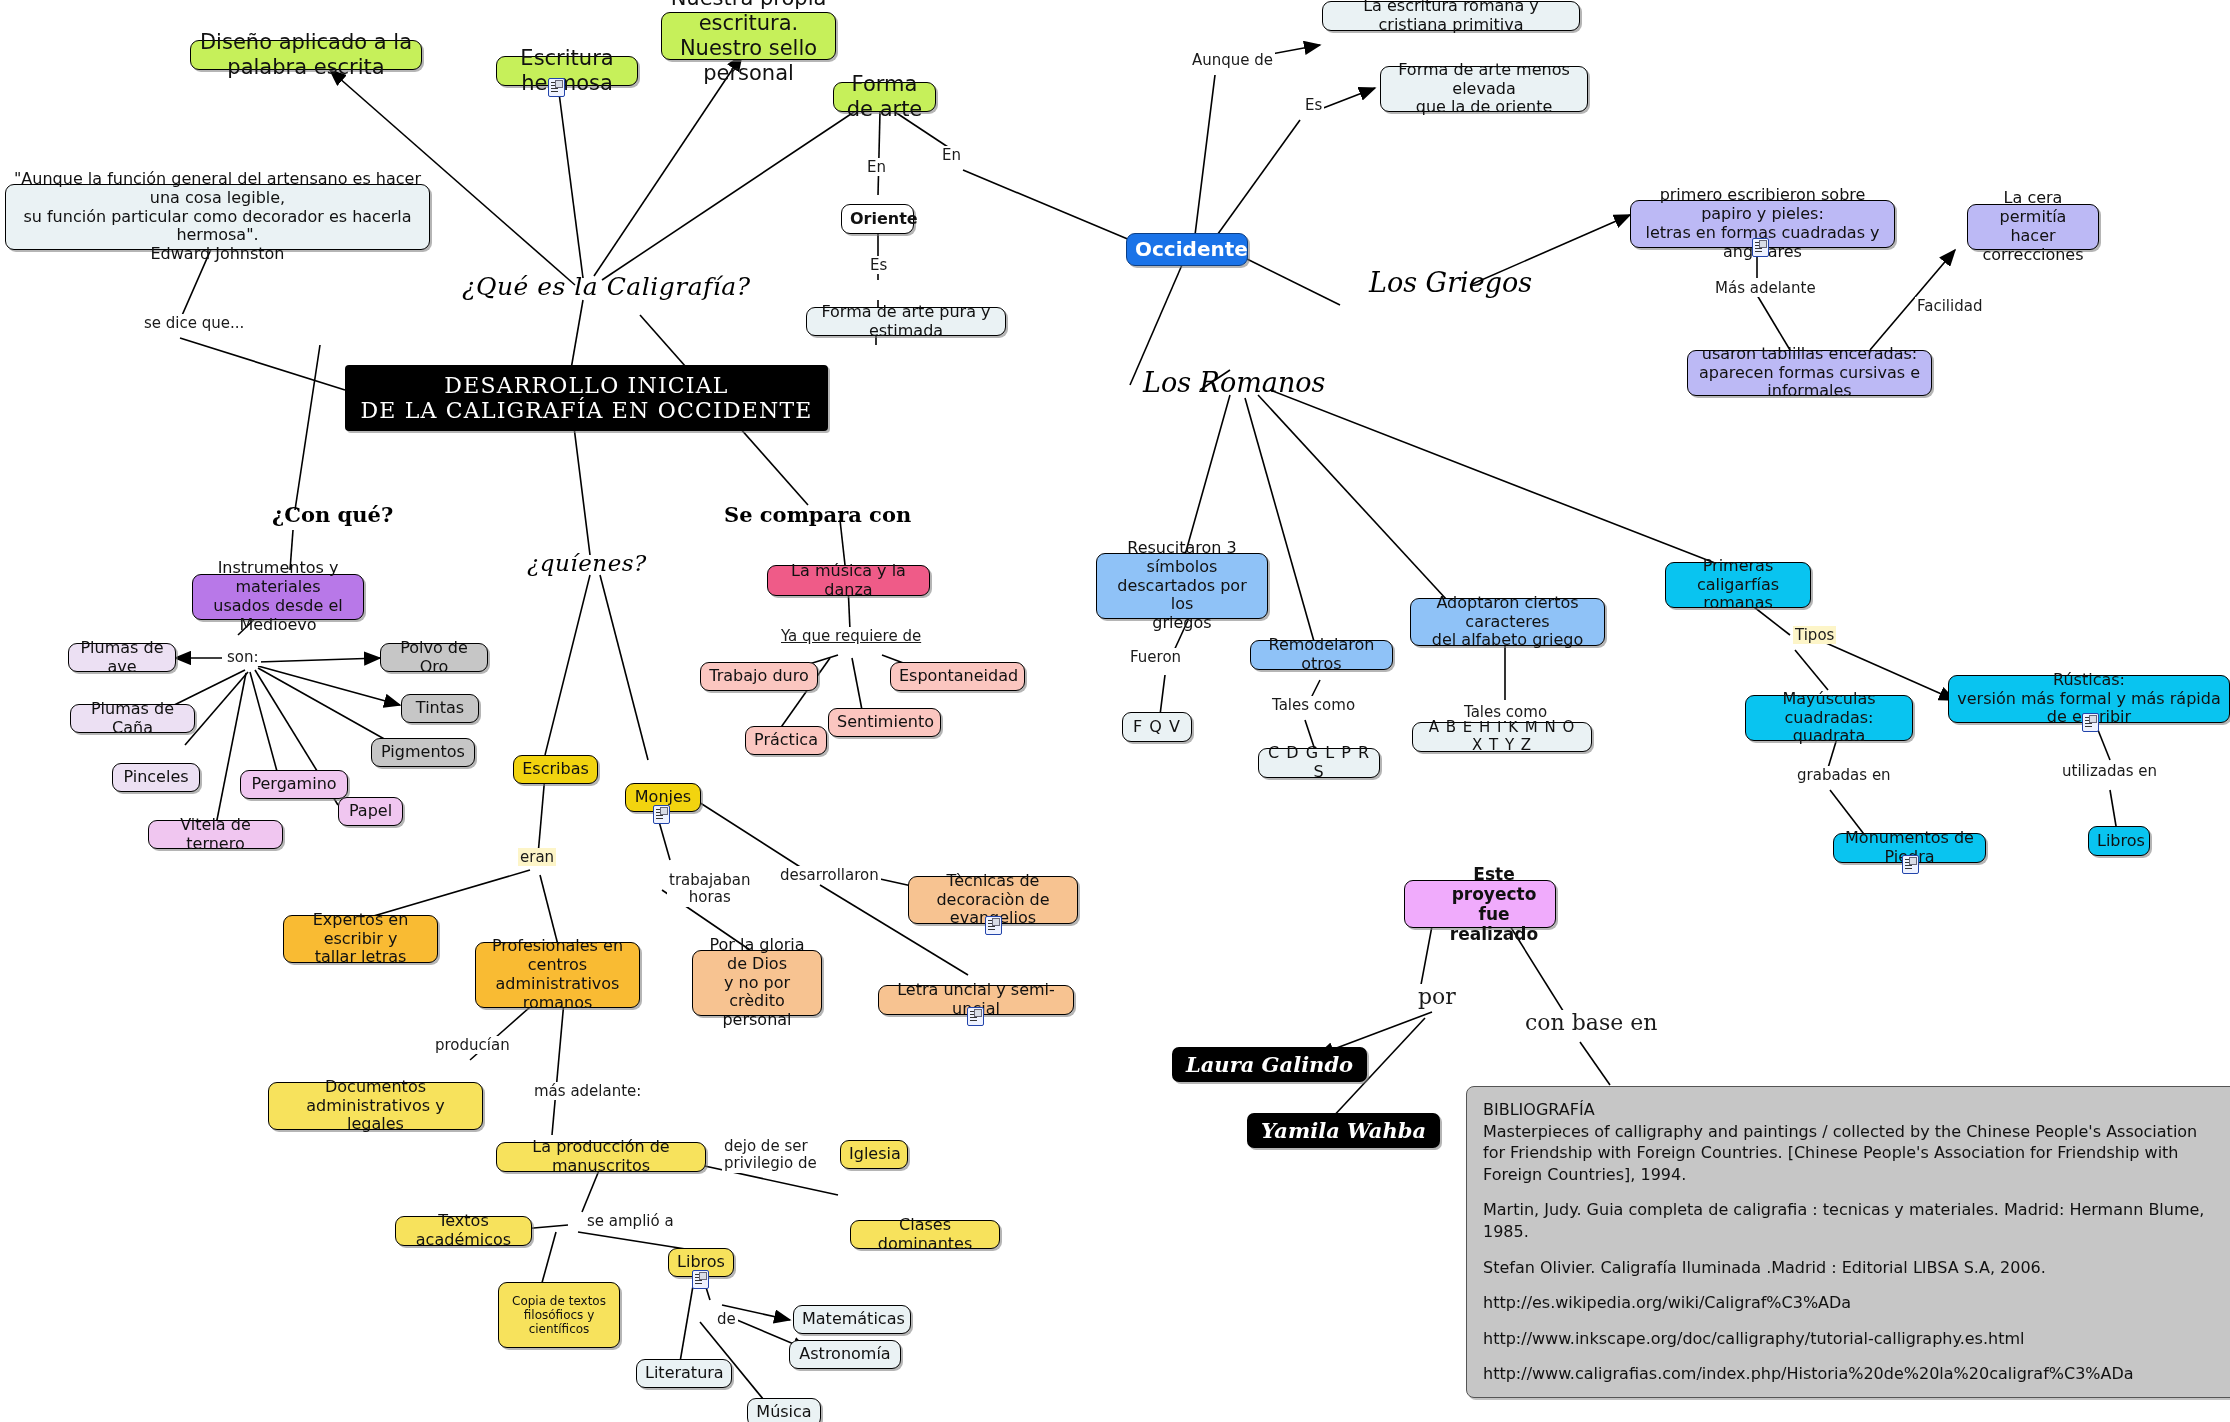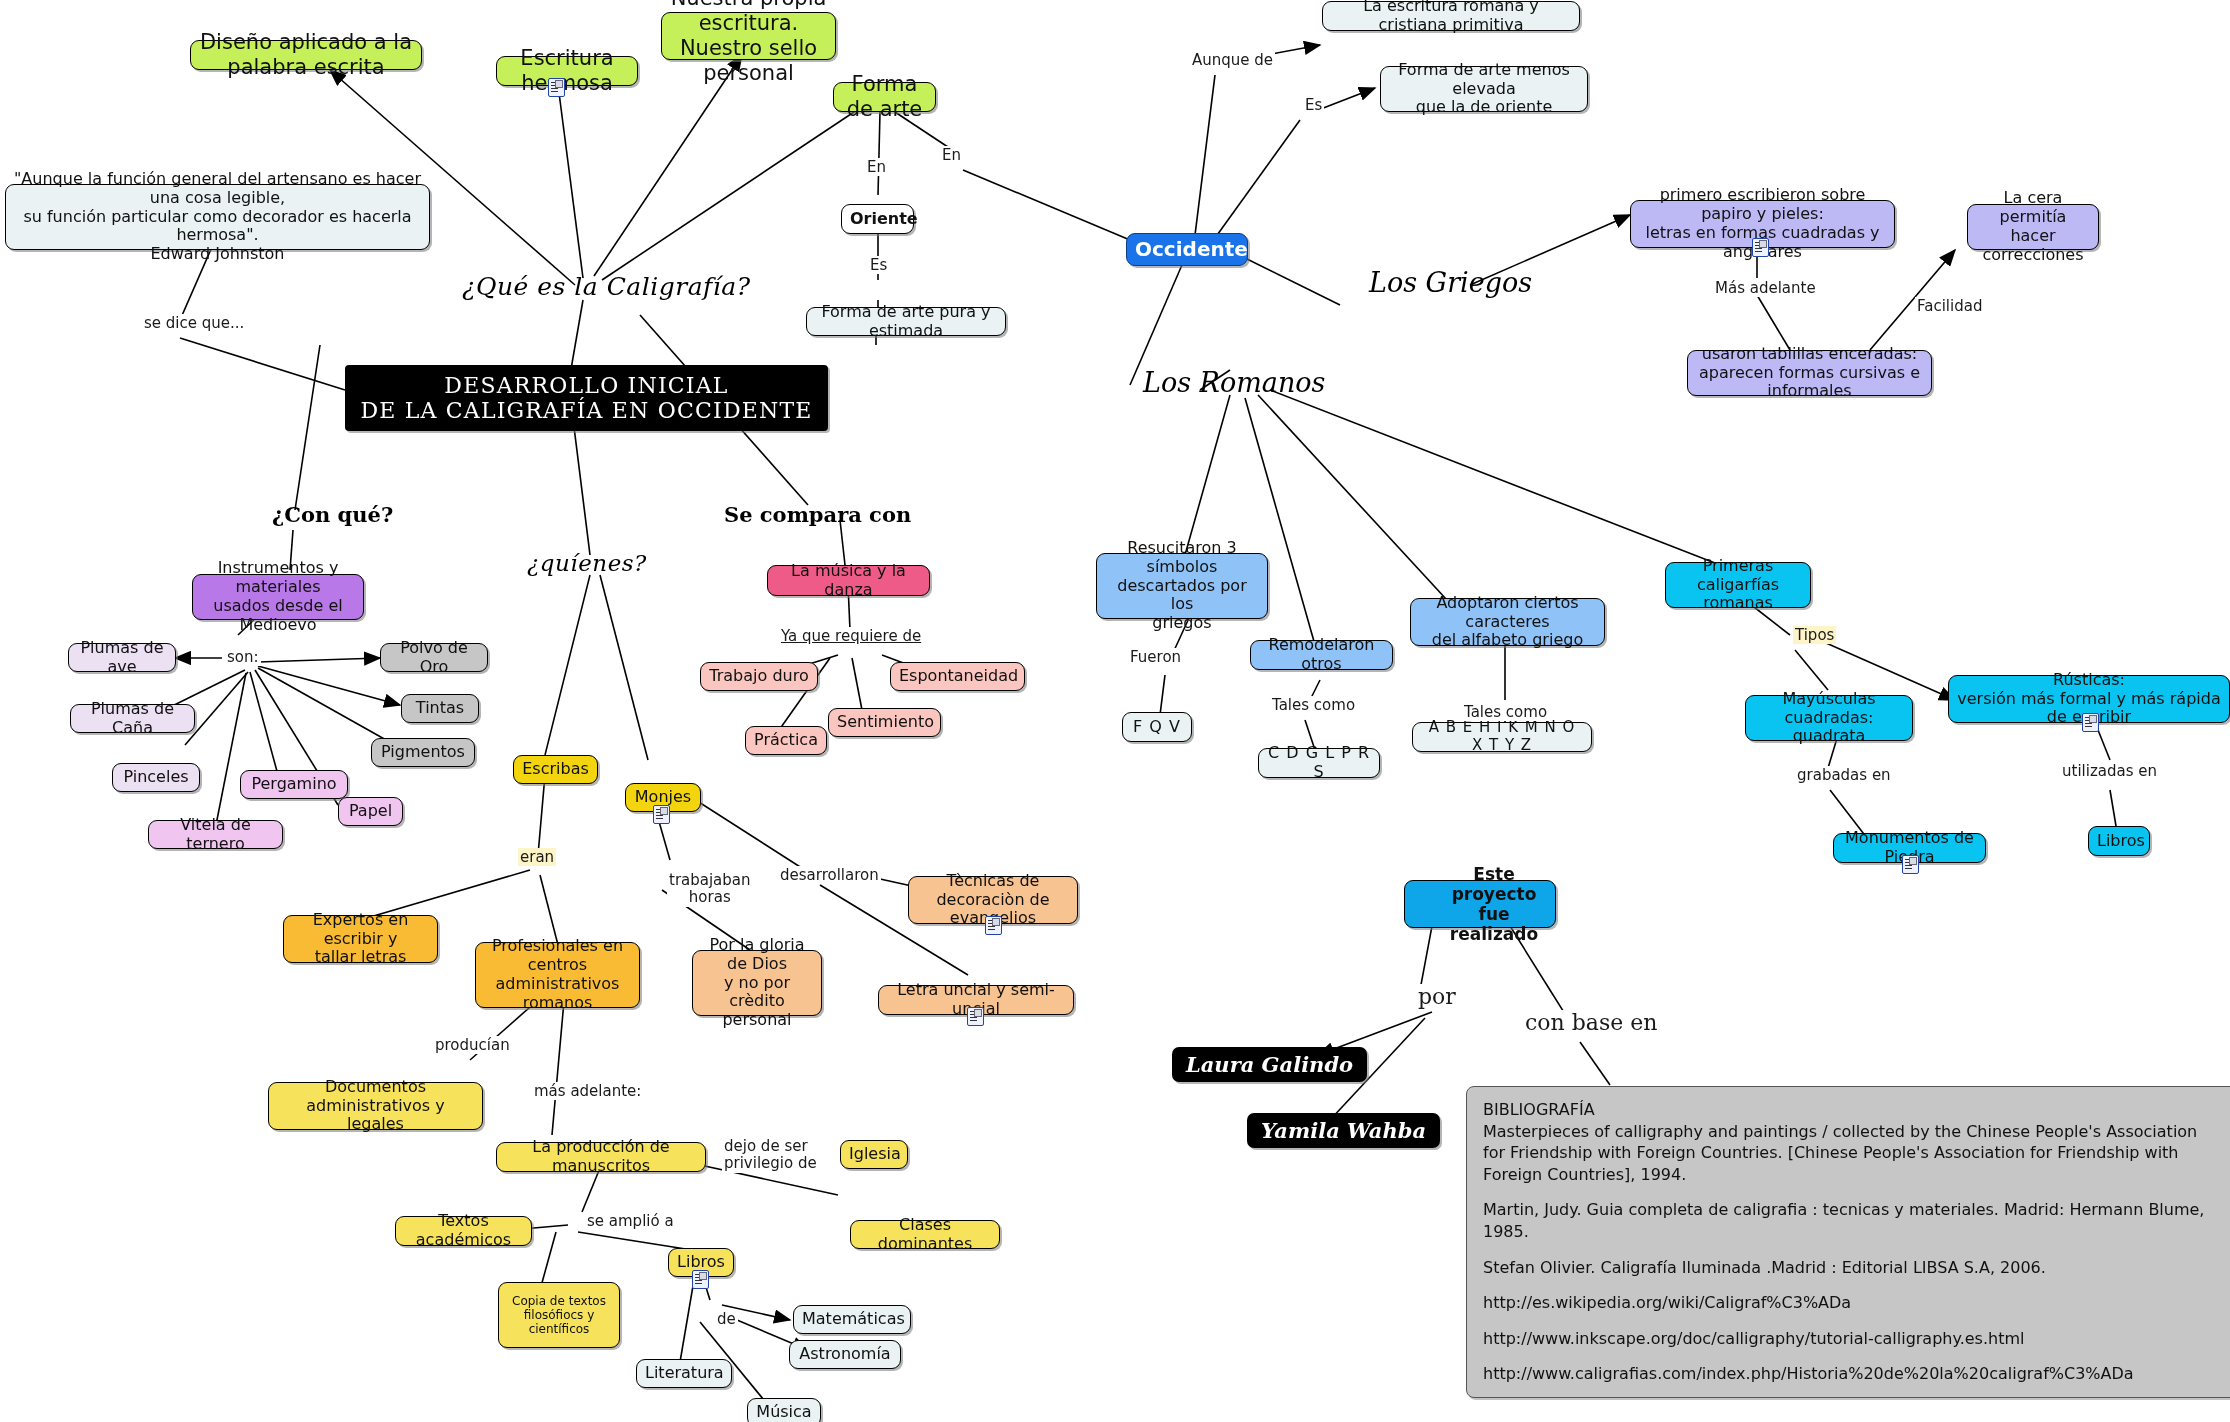--- a/index.html
+++ b/index.html
@@ -21,21 +21,21 @@
   .c-vio   {background:#b878e8;}
   .c-vpale {background:#ece0f3;}
   .c-pink2 {background:#f0c6f0;}
   .c-gray  {background:#c6c6c6;}
   .c-rose  {background:#ef5b88;}
   .c-rosel {background:#fbc6c0;}
   .c-yel   {background:#f2d40f;}
   .c-yel2  {background:#f7e25c;}
   .c-orang {background:#f9bb33;}
   .c-peach {background:#f7c391;}
-  .c-grayb {background:#0ea5e9;font-weight:bold;padding-left:36px;}
+  .c-grayb {background:#f0abfc;font-weight:bold;padding-left:36px;}
 
   .link-label{position:absolute;font-size:15px;color:#1a1a1a;white-space:nowrap;
               background:#fff;padding:0 2px;}
   .link-label.hl{background:#fdf5c8;}
 
   .free-title{position:absolute;white-space:nowrap;color:#000;}
   .fancy-q{font-family:"DejaVu Serif","Liberation Serif",serif;font-style:italic;
            font-size:25px;font-weight:500;letter-spacing:.5px;}
   .fancy-h{font-family:"DejaVu Serif","Liberation Serif",serif;font-weight:bold;
            font-size:21px;}

